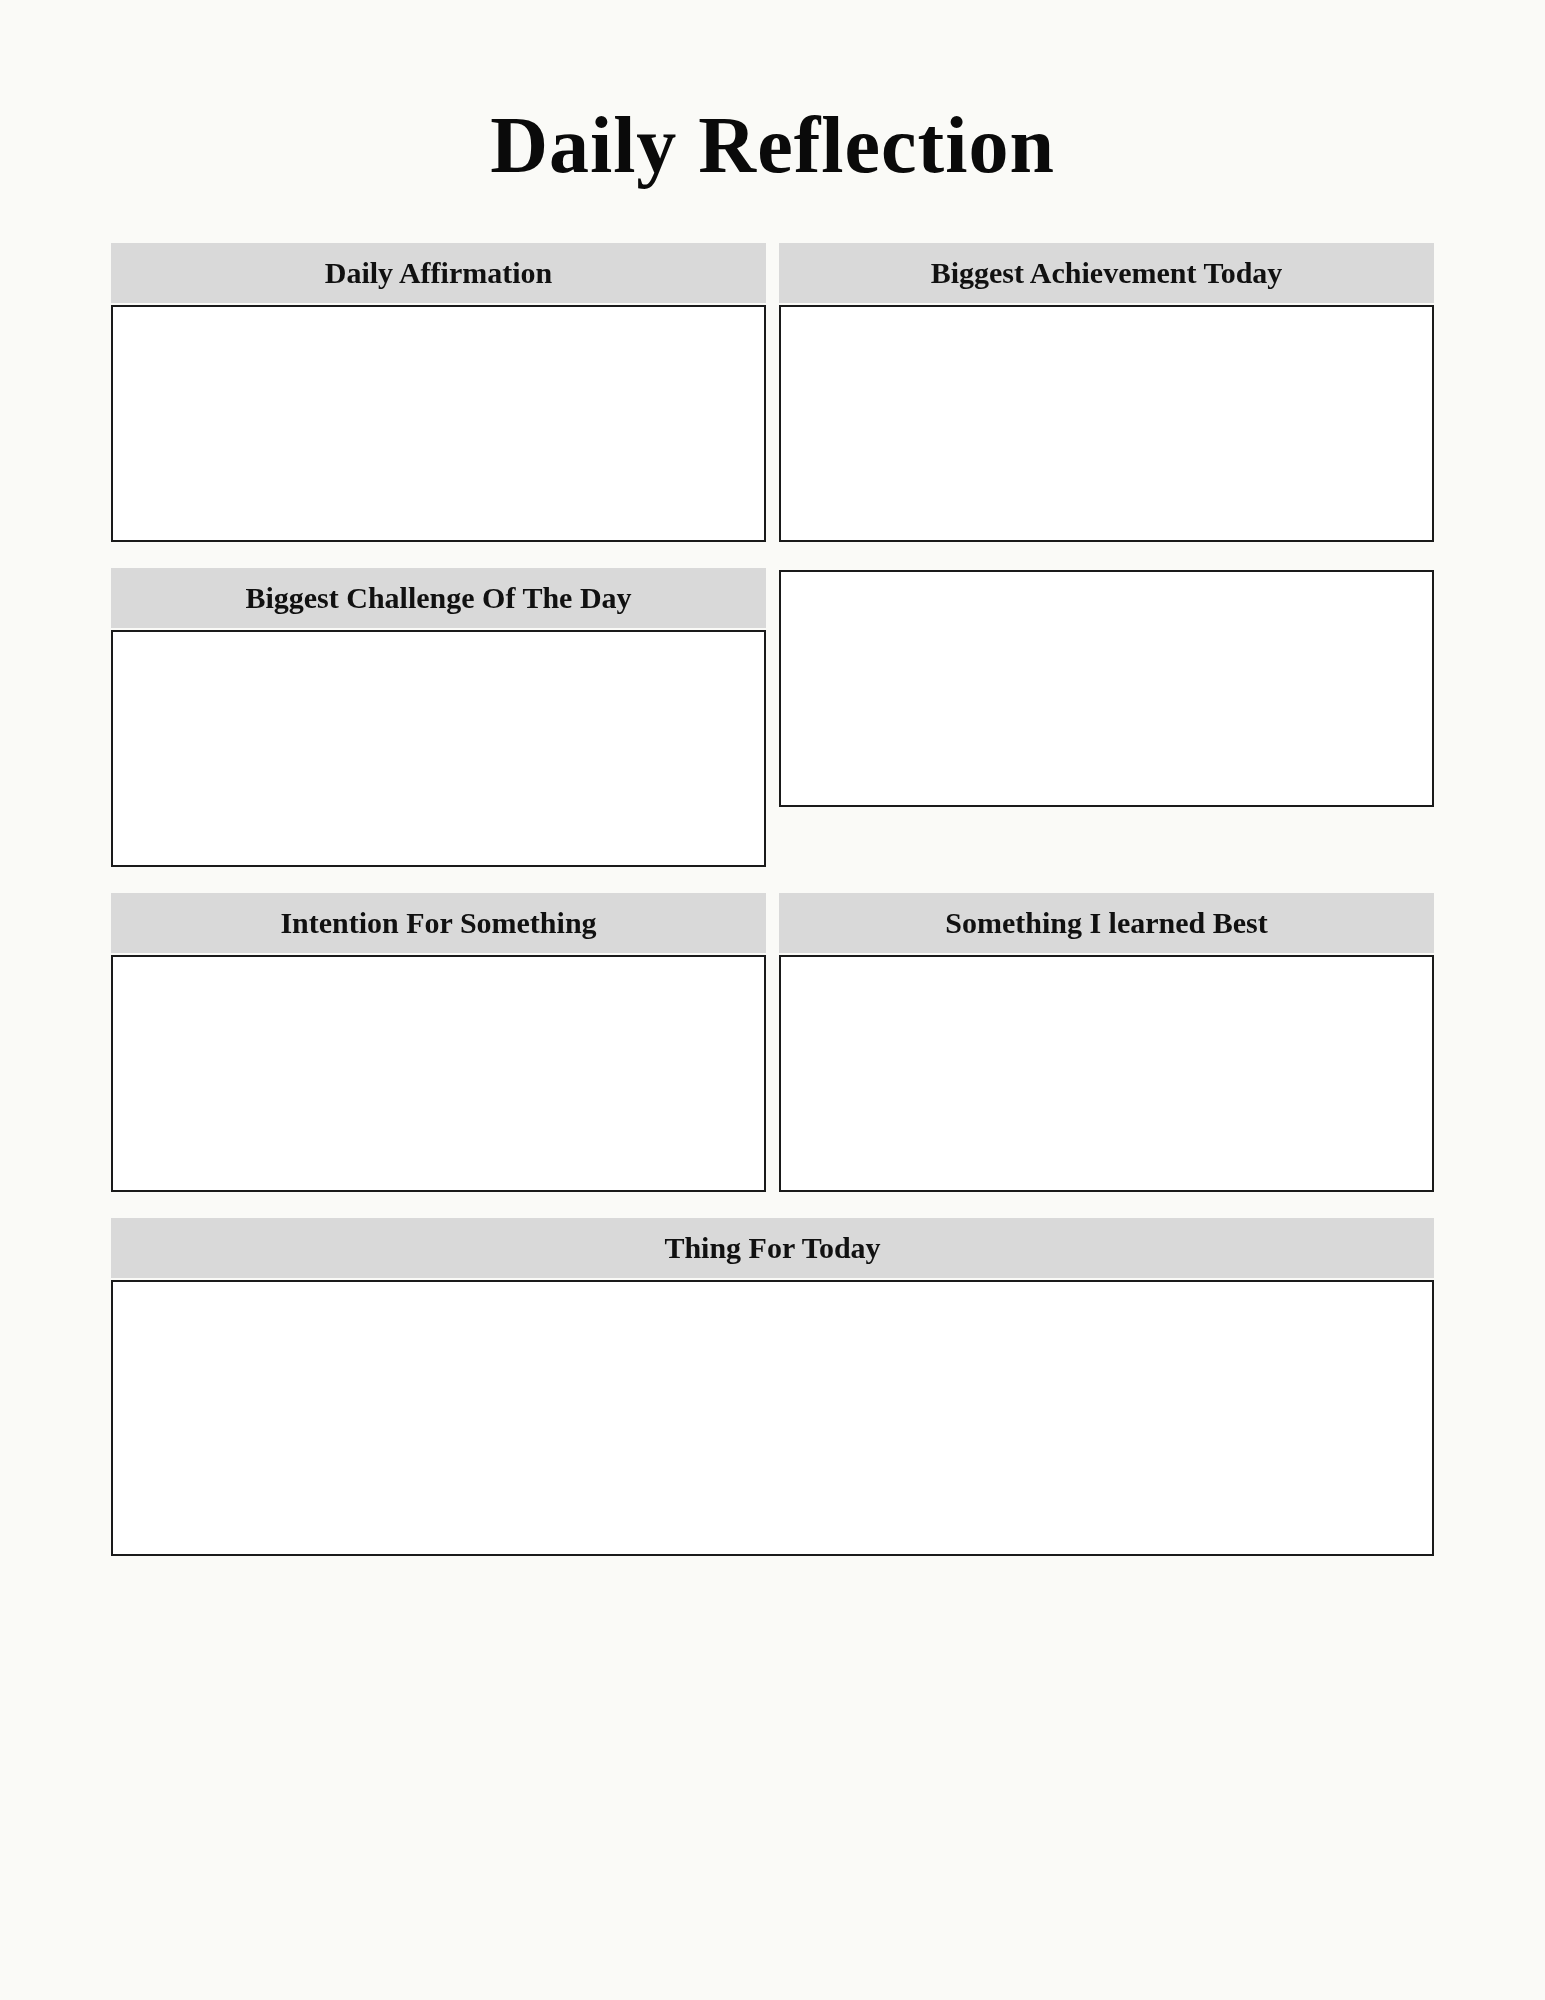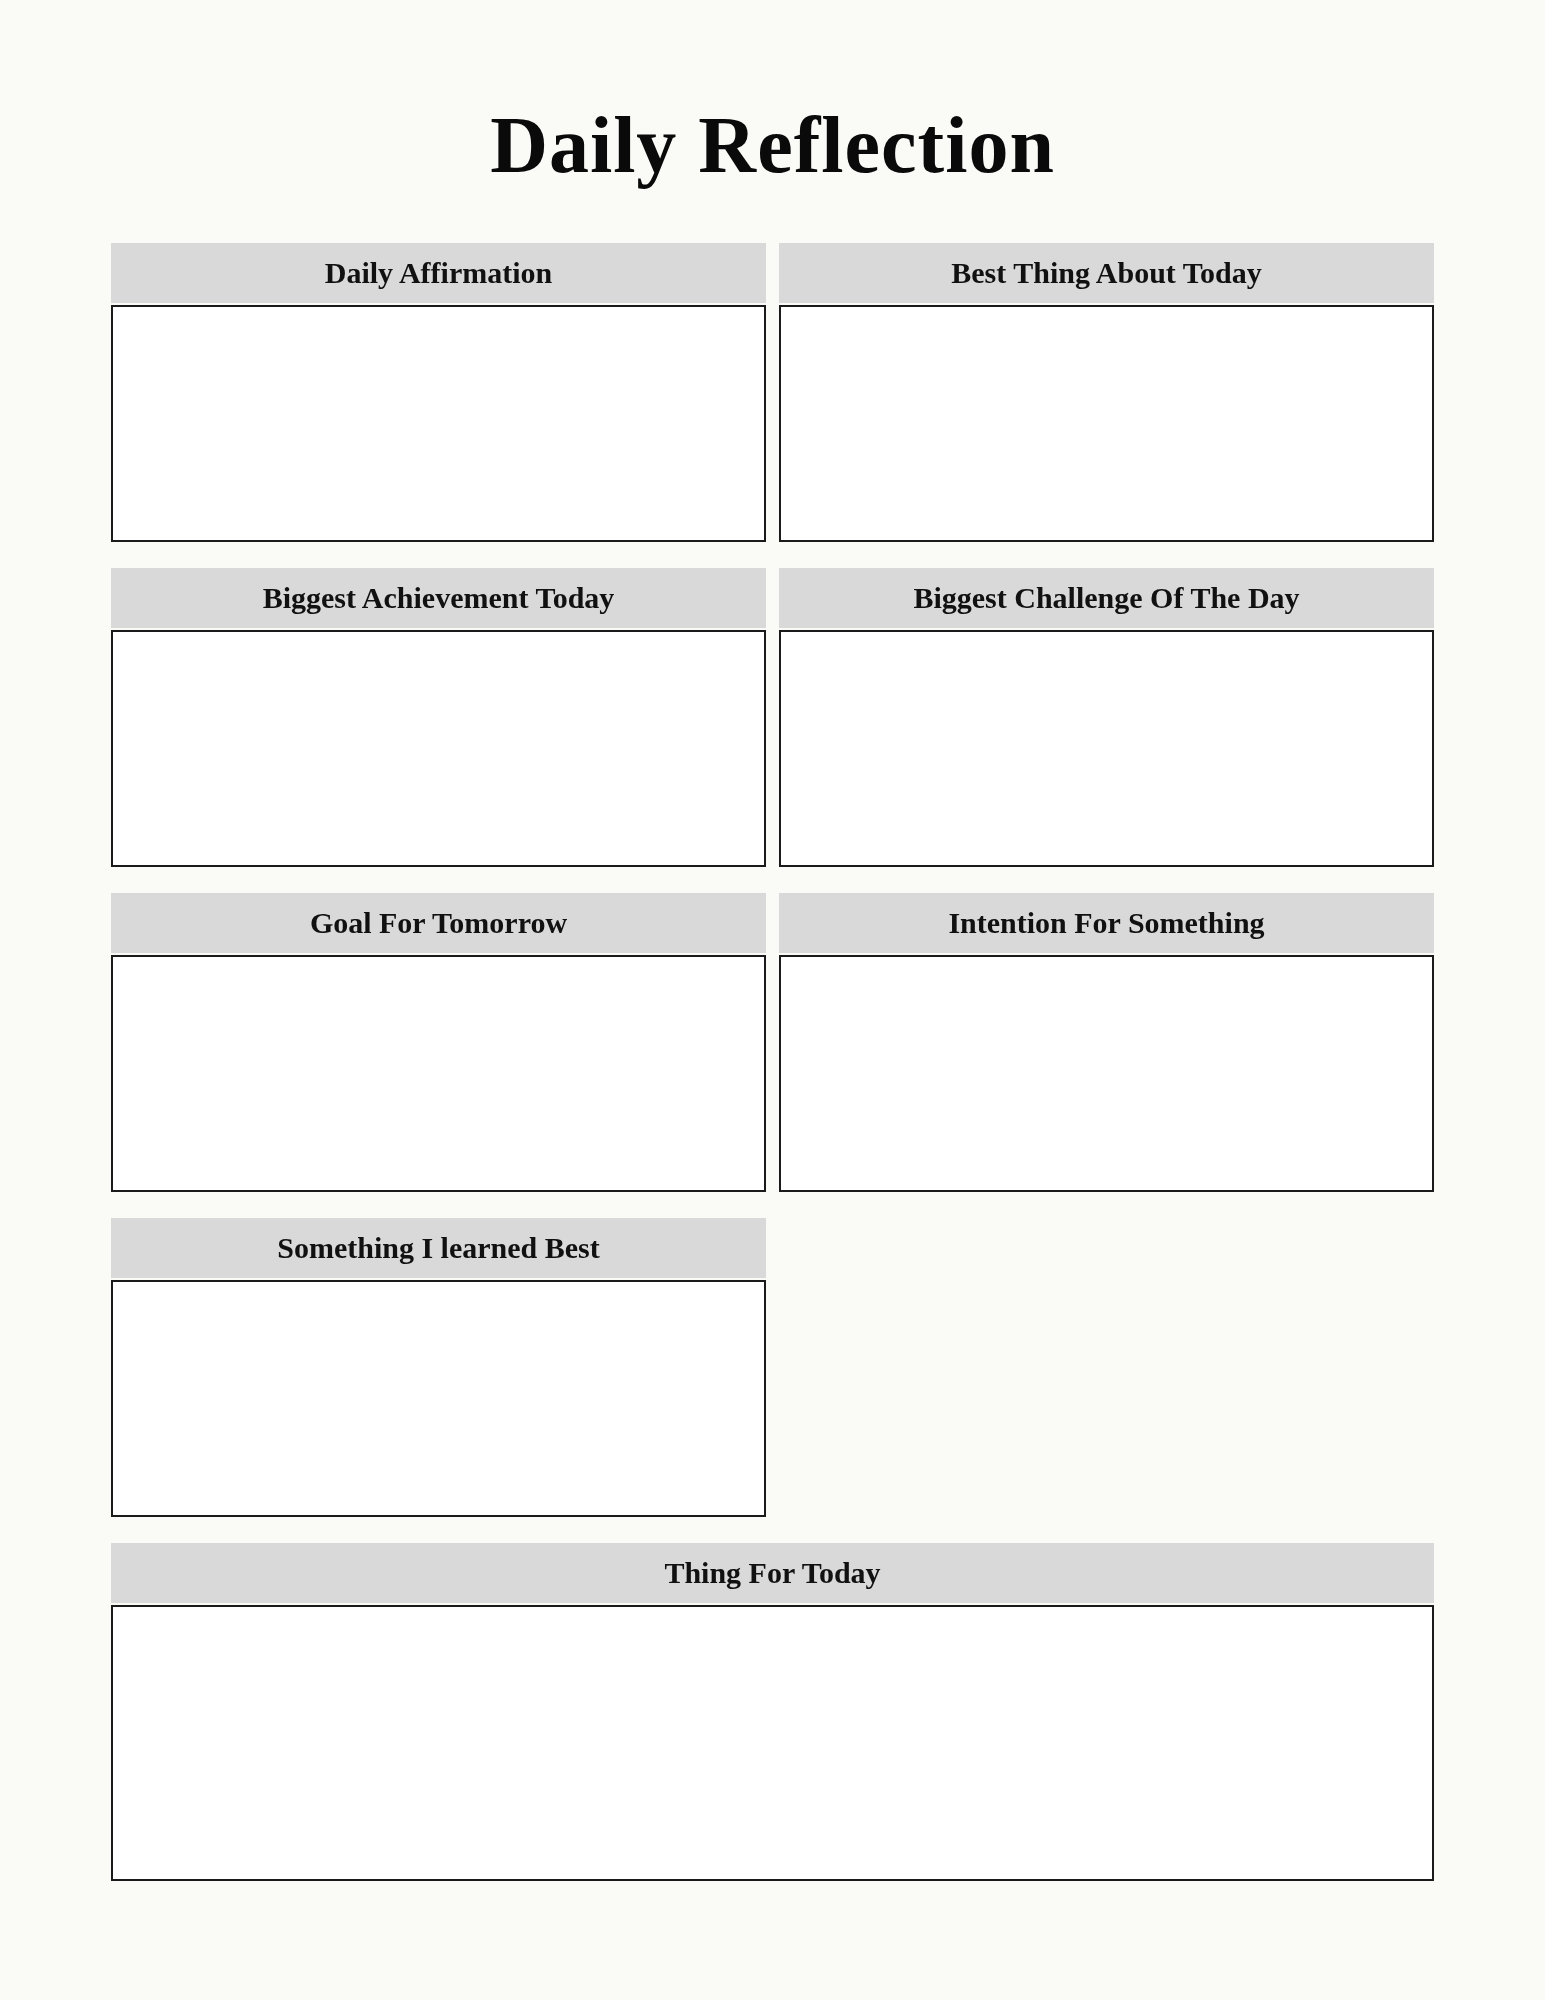--- a/index.html
+++ b/index.html
@@ -82,45 +82,36 @@
 
   <div class="grid">
 
     <section class="cell">
       <div class="cell-header">
         <span>Daily Affirmation</span>
       </div>
       <div class="cell-box"></div>
     </section>
 
-    <section class="cell">
-      <div class="cell-header">
-        <span>Best Thing About Today</span>
-      </div>
-      <div class="cell-box"></div>
-    </section>
 
     <section class="cell">
       <div class="cell-header">
         <span>Biggest Achievement Today</span>
       </div>
       <div class="cell-box"></div>
     </section>
 
     <section class="cell">
       <div class="cell-header">
         <span>Biggest Challenge Of The Day</span>
       </div>
       <div class="cell-box"></div>
     </section>
 
     <section class="cell">
-      <div class="cell-header">
-        <span>Goal For Tomorrow</span>
-      </div>
       <div class="cell-box"></div>
     </section>
 
     <section class="cell">
       <div class="cell-header">
         <span>Intention For Something</span>
       </div>
       <div class="cell-box"></div>
     </section>
 

